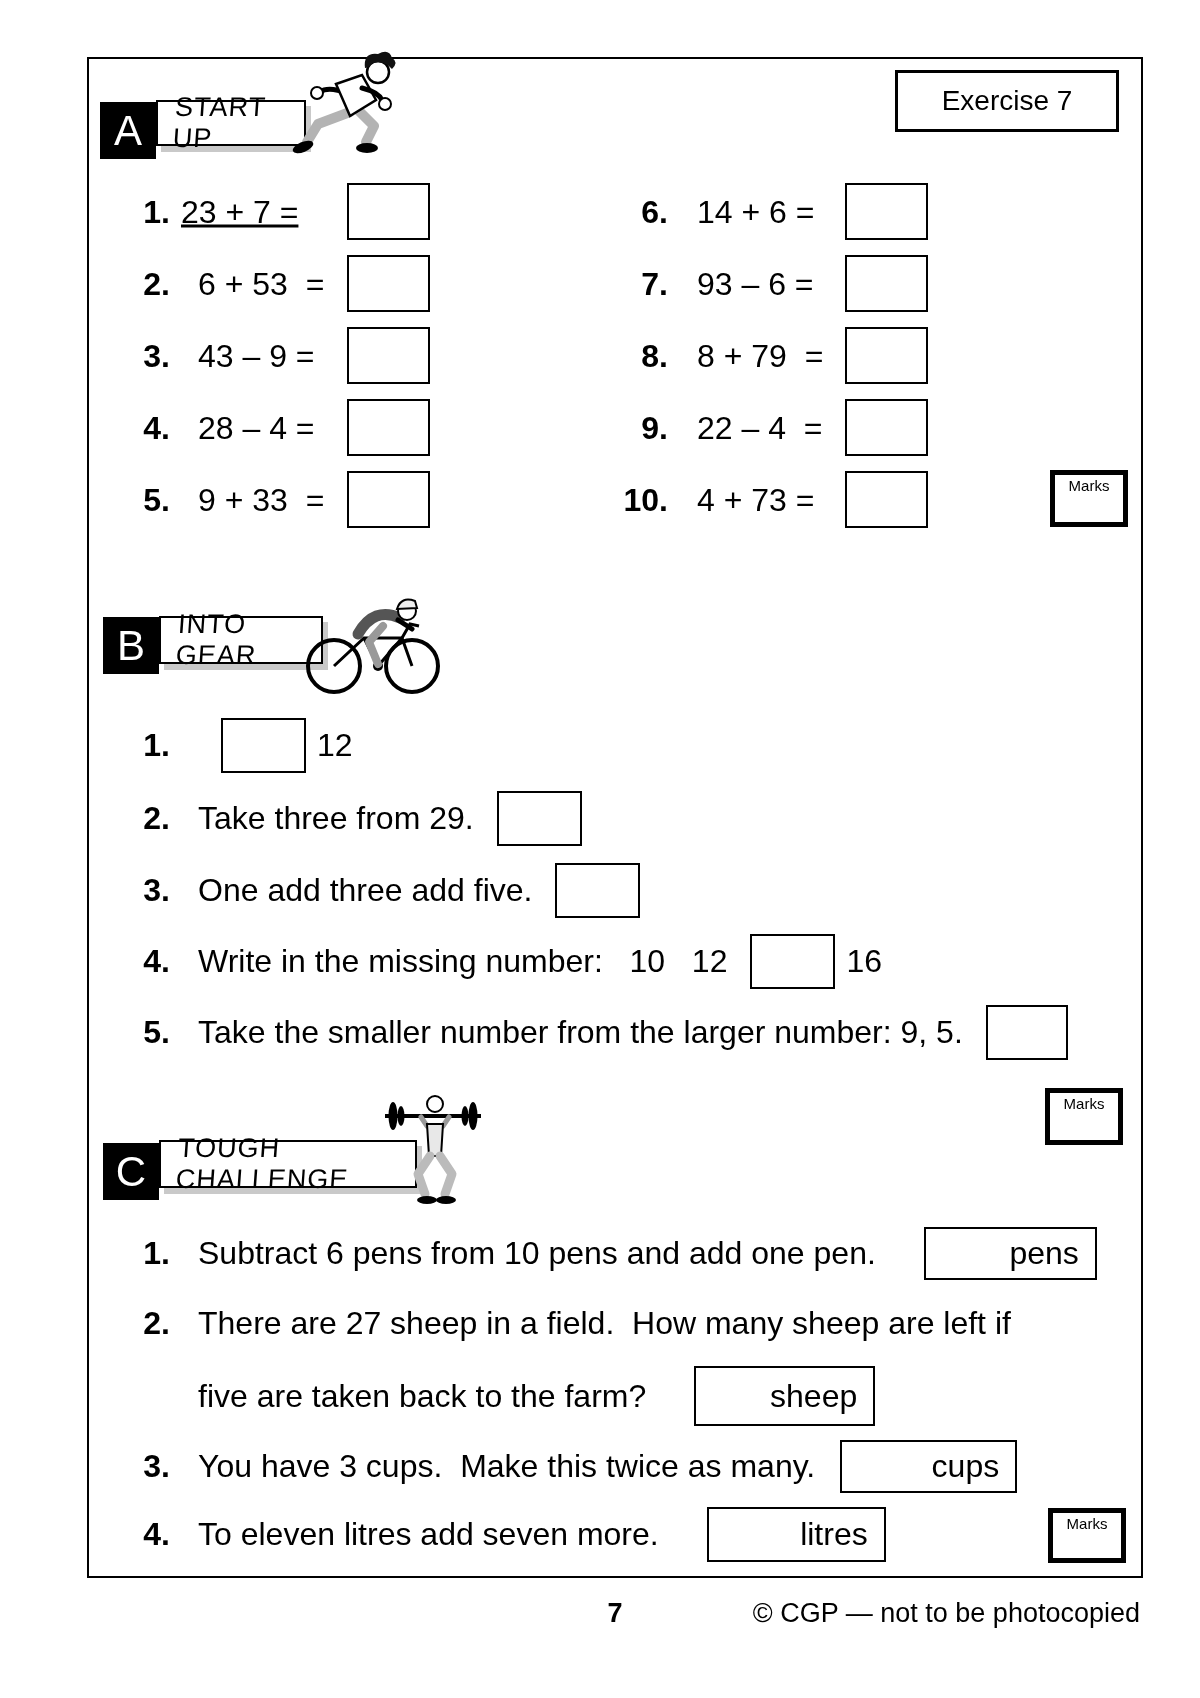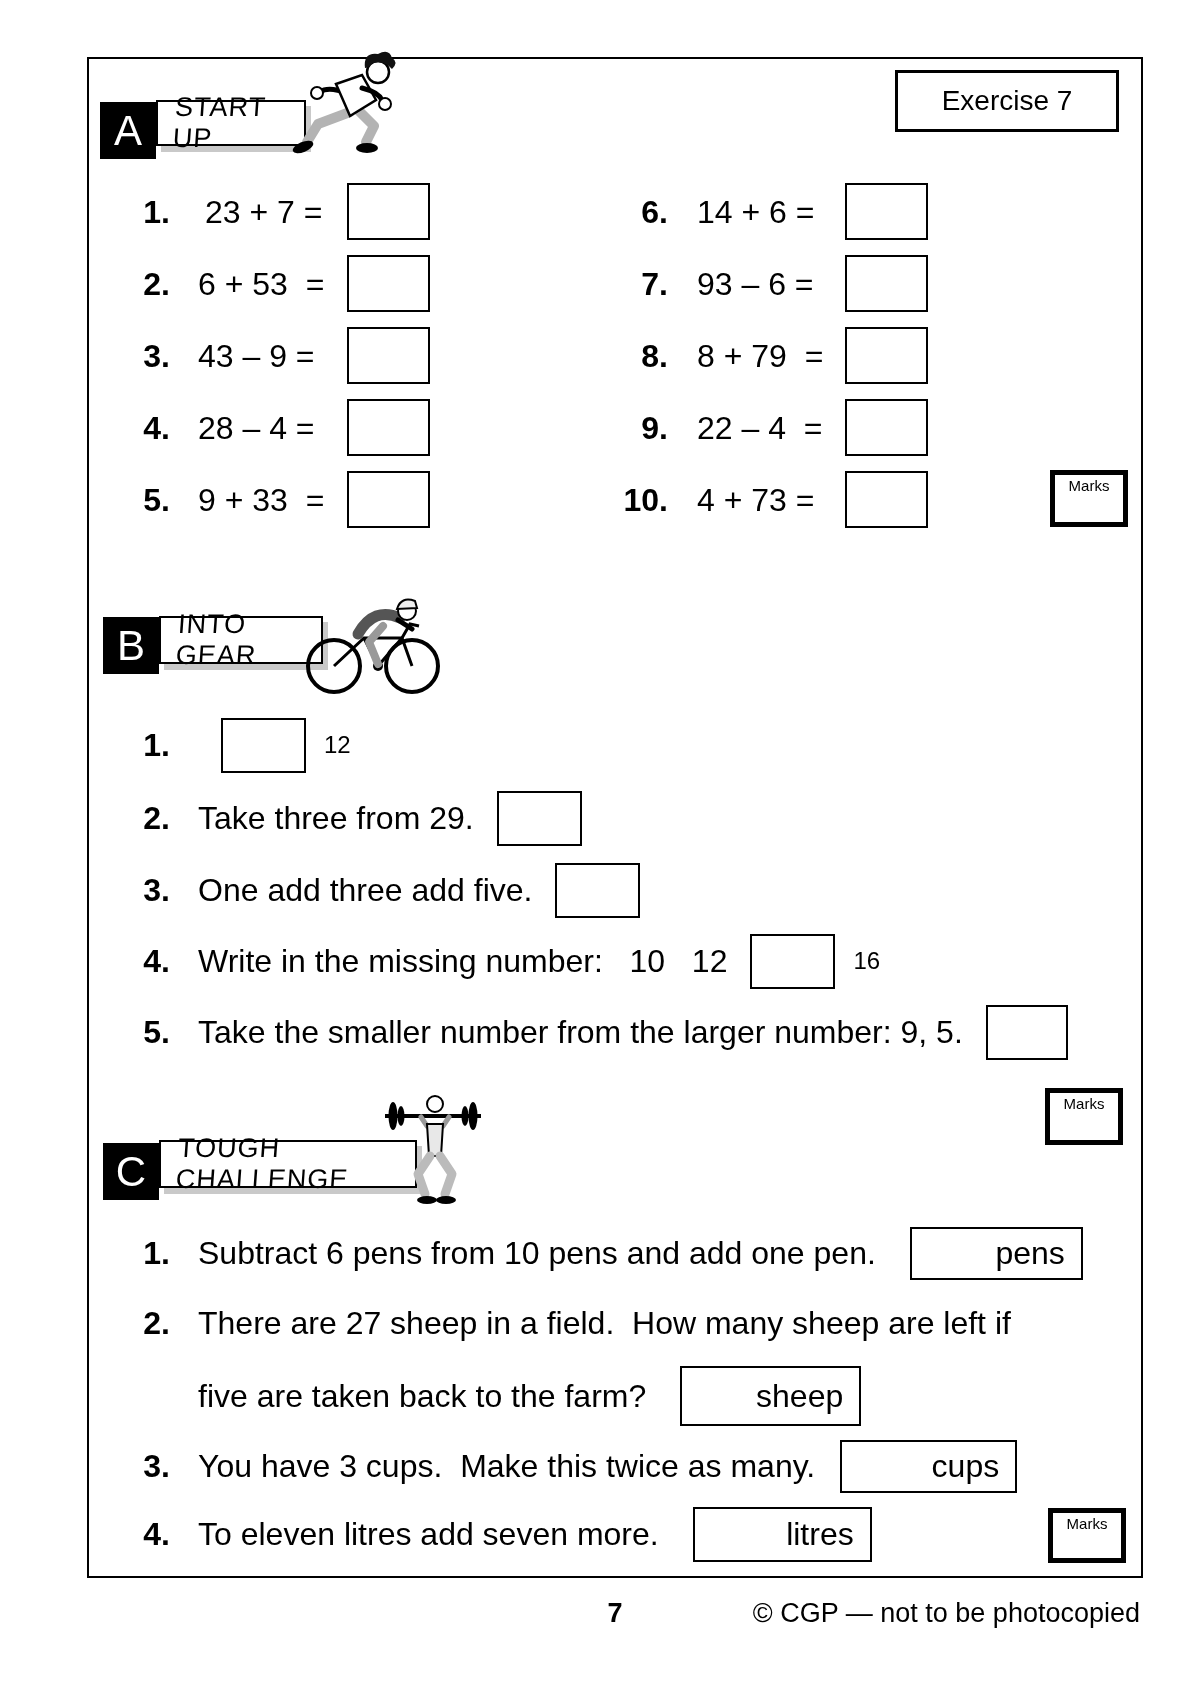--- a/index.html
+++ b/index.html
@@ -22,22 +22,22 @@
   .a-row { position: absolute; left: 0; width: 1200px; height: 57px; }
   .a-row .pnum { position: absolute; top: 50%; transform: translateY(-50%); font-weight: bold;
     font-size: 32px; text-align: right; white-space: pre; }
   .a-row .peq { position: absolute; top: 50%; transform: translateY(-50%); font-size: 32px; white-space: pre; }
   .abox { position: absolute; top: 0; width: 83px; height: 57px; border: 2px solid #000; background: #fff; }
 
   .flow-row { position: absolute; left: 120px; height: 56px; display: flex; align-items: center; }
   .fnum { width: 50px; text-align: right; font-weight: bold; font-size: 32px; flex: none; margin-right: 28px; white-space: pre; }
   .ftext { font-size: 32px; white-space: pre; }
   .bbox { width: 85px; height: 55px; border: 2px solid #000; background: #fff; flex: none; margin-left: 23px; }
-  .fafter { font-size: 24px; margin-left: 18px; white-space: pre; }
-  .cbox { height: 53px; border: 2px solid #000; background: #fff; flex: none; margin-left: 34px;
+  .fafter { font-size: 32px; margin-left: 11px; white-space: pre; }
+  .cbox { height: 53px; border: 2px solid #000; background: #fff; flex: none; margin-left: 48px;
     display: flex; align-items: center; justify-content: flex-end; padding-right: 16px; font-size: 32px; }
 
   .marks { position: absolute; width: 78px; height: 57px; border: 5px solid #000; background: #fff;
     text-align: center; font-size: 15px; padding-top: 2px; }
 
   .footer-num { position: absolute; left: 87px; top: 1598px; width: 1056px; text-align: center;
     font-size: 27px; font-weight: bold; }
   .footer-copy { position: absolute; left: 560px; top: 1598px; width: 580px; text-align: right;
     font-size: 27px; }
 </style>
@@ -66,21 +66,21 @@
     <ellipse cx="105" cy="100" rx="11" ry="5" fill="#000"></ellipse>
     <path d="M74 36 L100 27 L114 52 L88 68 Z" fill="#fff" stroke="#000" stroke-width="2.5"></path>
     <path d="M100 40 Q116 44 120 52" stroke="#000" stroke-width="5" fill="none" stroke-linecap="round"></path>
     <circle cx="123" cy="56" r="6" fill="#fff" stroke="#000" stroke-width="2"></circle>
     <circle cx="116" cy="24" r="11" fill="#fff" stroke="#000" stroke-width="2.5"></circle>
     <path d="M103 20 Q101 4 116 6 Q127 0 130 10 Q137 14 130 21 Q122 12 111 15 Q106 20 103 20 Z" fill="#111"></path>
   </svg>
 
   <div class="a-row" style="top:183px">
     <div class="pnum" style="left:120px; width:50px;">1.</div>
-    <div class="peq" style="left:205px;">23 + 7 =</div>
+    <div class="peq" style="left:181px;text-decoration:underline;">23 + 7 =</div>
     <div class="abox" style="left:347px;"></div>
     <div class="pnum" style="left:585px; width:83px;">6.</div>
     <div class="peq" style="left:697px;">14 + 6 =</div>
     <div class="abox" style="left:845px;"></div>
   </div>
   <div class="a-row" style="top:255px">
     <div class="pnum" style="left:120px; width:50px;">2.</div>
     <div class="peq" style="left:198px;">6 + 53  =</div>
     <div class="abox" style="left:347px;"></div>
     <div class="pnum" style="left:585px; width:83px;">7.</div>

